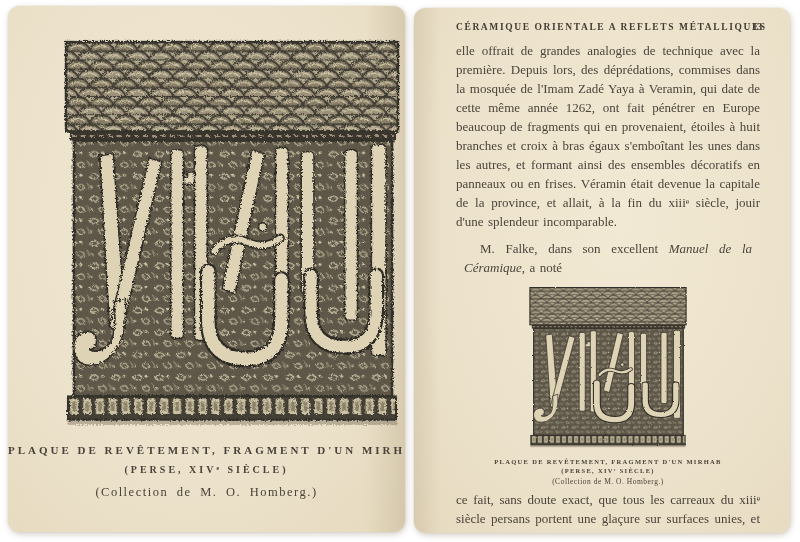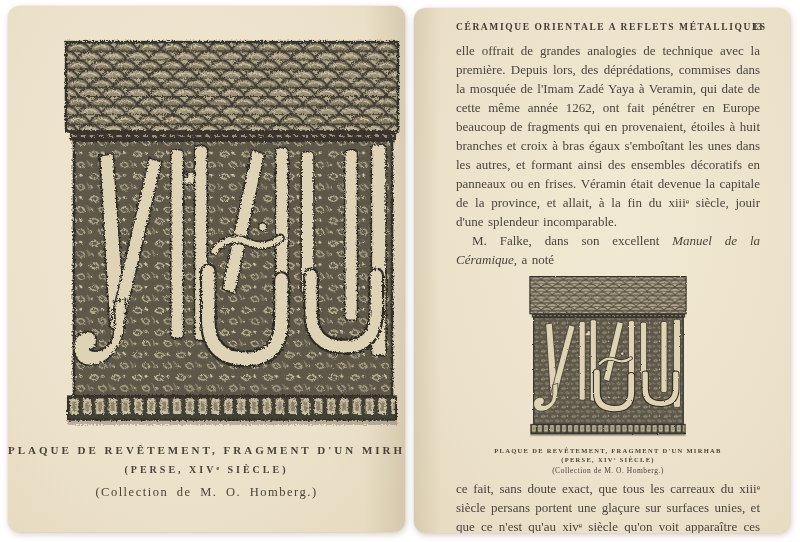--- a/index.html
+++ b/index.html
@@ -135,21 +135,21 @@
 
   <div class="page page-right">
     <div class="rp-inner">
       <div class="rp-header">
         <span>CÉRAMIQUE ORIENTALE A REFLETS MÉTALLIQUES</span>
         <span class="rp-folio">13</span>
       </div>
 
       <p class="rp-body" style="margin:9px 0 0 0;">elle offrait de grandes analogies de technique avec la première. Depuis lors, des déprédations, commises dans la mosquée de l'Imam Zadé Yaya à Veramin, qui date de cette même année 1262, ont fait pénétrer en Europe beaucoup de fragments qui en provenaient, étoiles à huit branches et croix à bras égaux s'emboîtant les unes dans les autres, et formant ainsi des ensembles décoratifs en panneaux ou en frises. Véramin était devenue la capitale de la province, et allait, à la fin du xiiiᵉ siècle, jouir d'une splendeur incomparable.</p>
 
-      <p class="rp-body rp-para2" style="margin:0;"><span>M. Falke, dans son excellent </span><span class="it">Manuel de la Céramique</span><span>, a noté</span></p>
+      <p class="rp-body rp-para2" style="margin:8px;"><span>M. Falke, dans son excellent </span><span class="it">Manuel de la Céramique</span><span>, a noté</span></p>
 
       <div class="rp-fig">
         <svg width="158" height="166" viewBox="0 0 340 392" preserveAspectRatio="none">
           <use href="#plaque" width="340" height="392"></use>
         </svg>
         <div class="rp-fig-captions">
           <div class="rf-cap1">PLAQUE DE REVÊTEMENT, FRAGMENT D'UN MIRHAB</div>
           <div class="rf-cap2">(PERSE, XIVᵉ SIÈCLE)</div>
           <div class="rf-cap3">(Collection de M. O. Homberg.)</div>
         </div>

